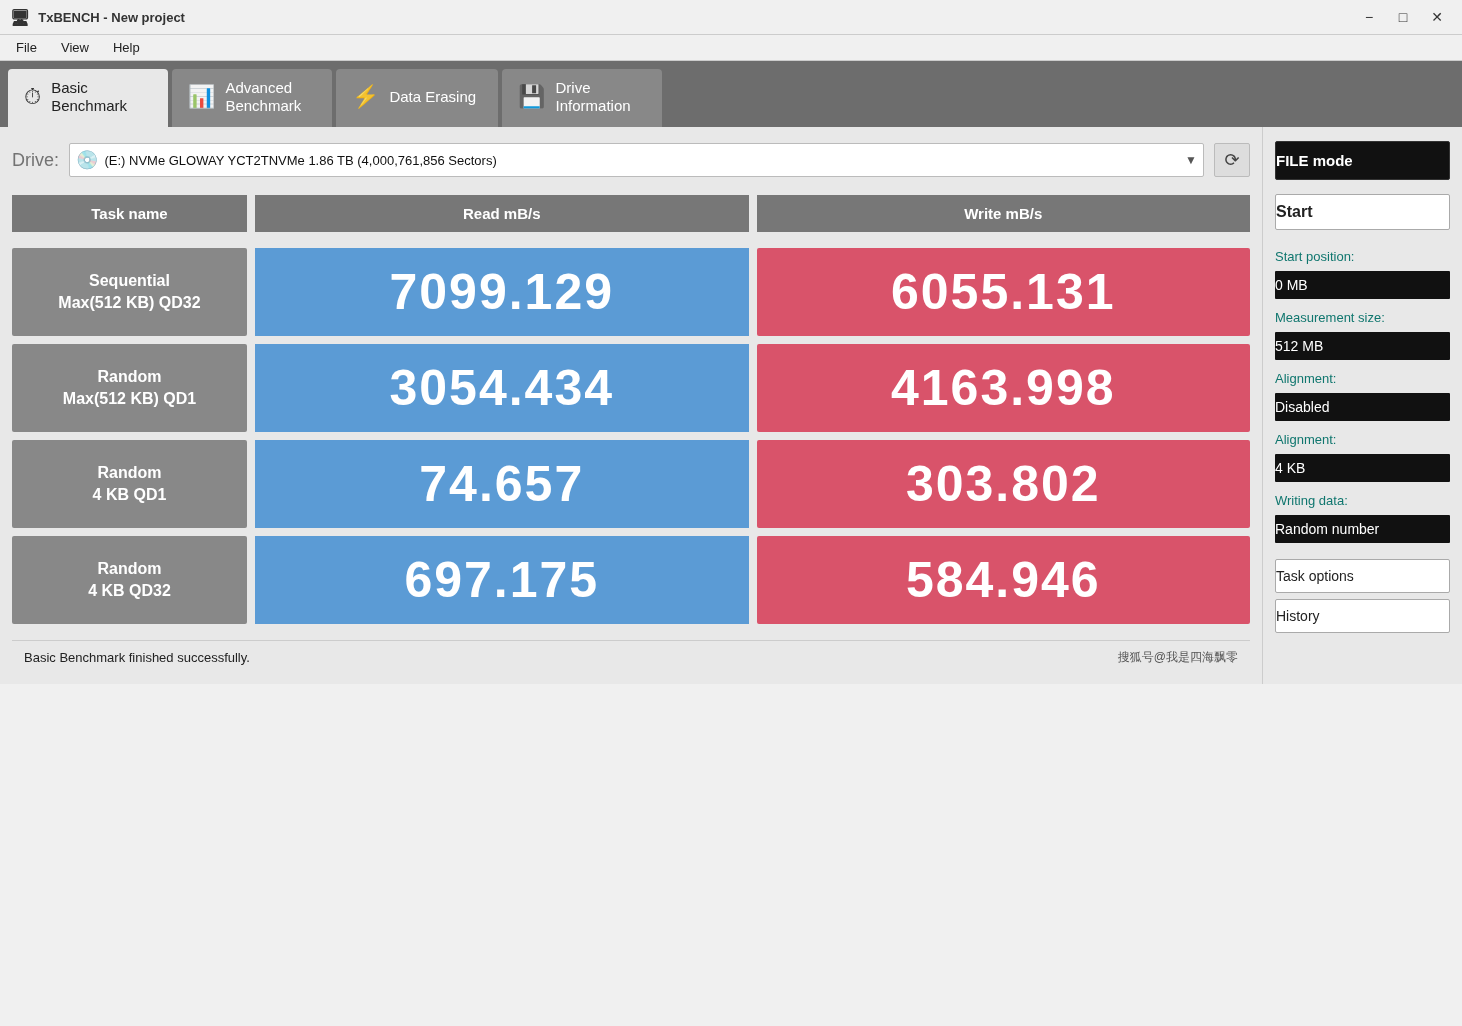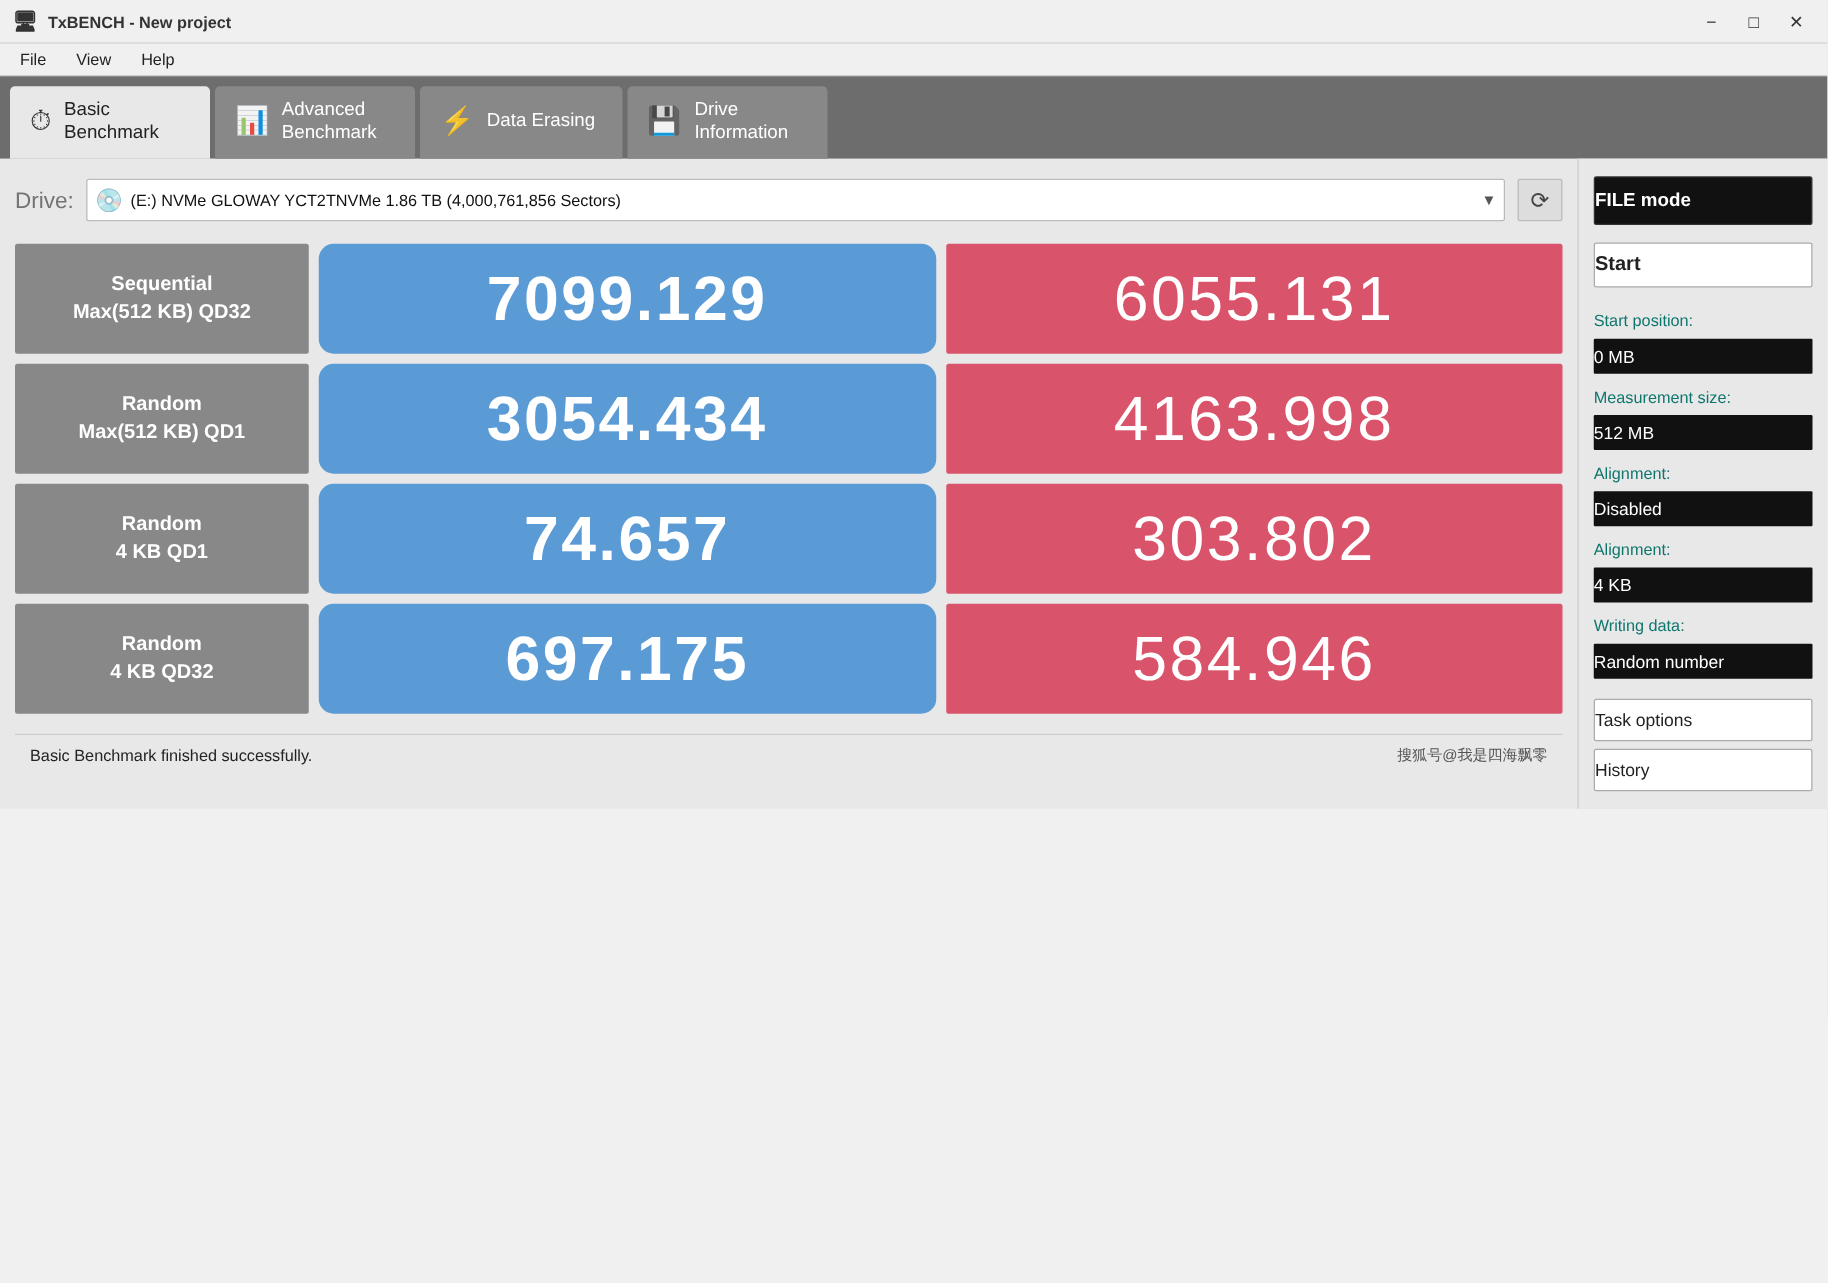--- a/index.html
+++ b/index.html
@@ -256,27 +256,27 @@
       background: #5b9bd5;
       color: white;
       font-size: 50px;
       font-weight: 700;
       text-align: center;
       flex: 1;
       display: flex;
       align-items: center;
       justify-content: center;
       letter-spacing: 2px;
-      border-radius: 12px;
+      border-radius: 0;
     }
     .bench-row-write {
       background: #d9536a;
       color: white;
       font-size: 50px;
-      font-weight: 400;
+      font-weight: 700;
       text-align: center;
       flex: 1;
       display: flex;
       align-items: center;
       justify-content: center;
       letter-spacing: 2px;
       border-radius: 2px;
     }
 
     .bench-header {
@@ -363,20 +363,25 @@
       <div class="drive-select-wrapper">
         <span class="drive-select-icon">💿</span>
         <span class="drive-select-text">(E:) NVMe GLOWAY YCT2TNVMe  1.86 TB (4,000,761,856 Sectors)</span>
         <span class="drive-select-arrow">▼</span>
       </div>
       <button class="drive-refresh-btn">
         <span>⟳</span>
       </button>
     </div>
 
+    <div class="bench-header">
+      <div class="bench-header-task">Task name</div>
+      <div class="bench-header-read">Read mB/s</div>
+      <div class="bench-header-write">Write mB/s</div>
+    </div>
 
     <div class="bench-rows-wrapper">
 
       <div class="bench-row">
         <div class="bench-row-task">Sequential<br>Max(512 KB) QD32</div>
         <div class="bench-row-read">7099.129</div>
         <div class="bench-row-write">6055.131</div>
       </div>
 
       <div class="bench-row">

